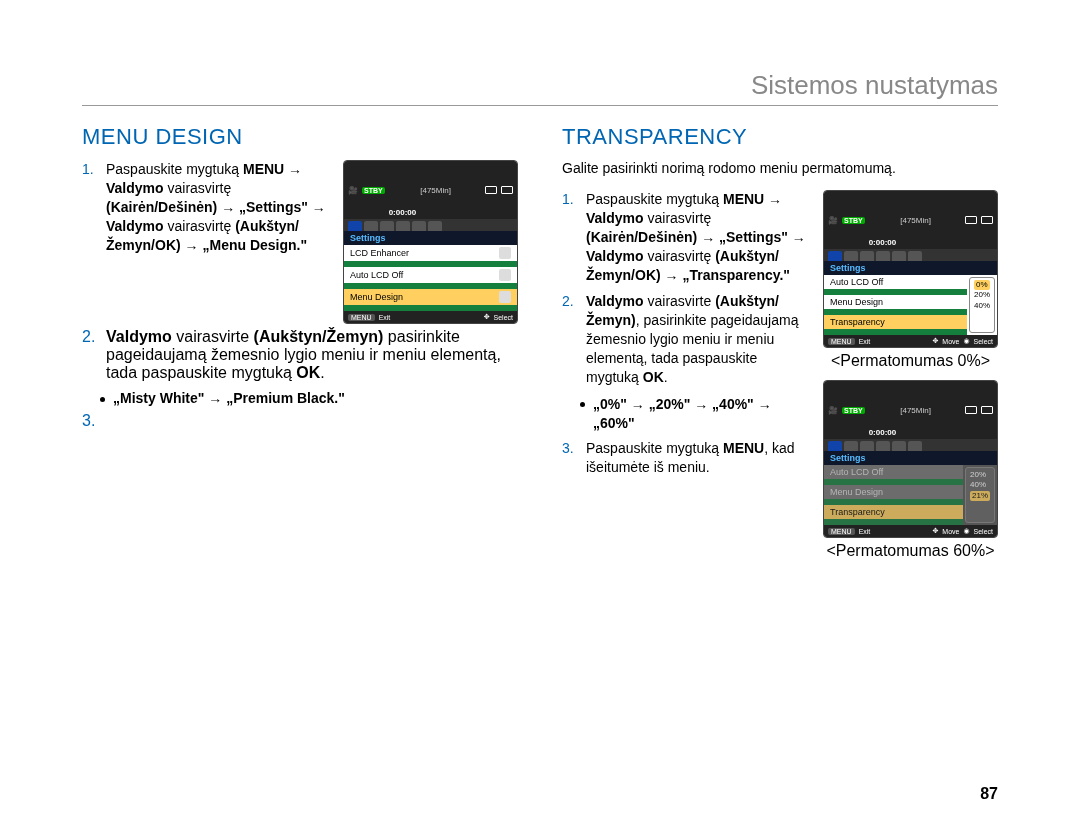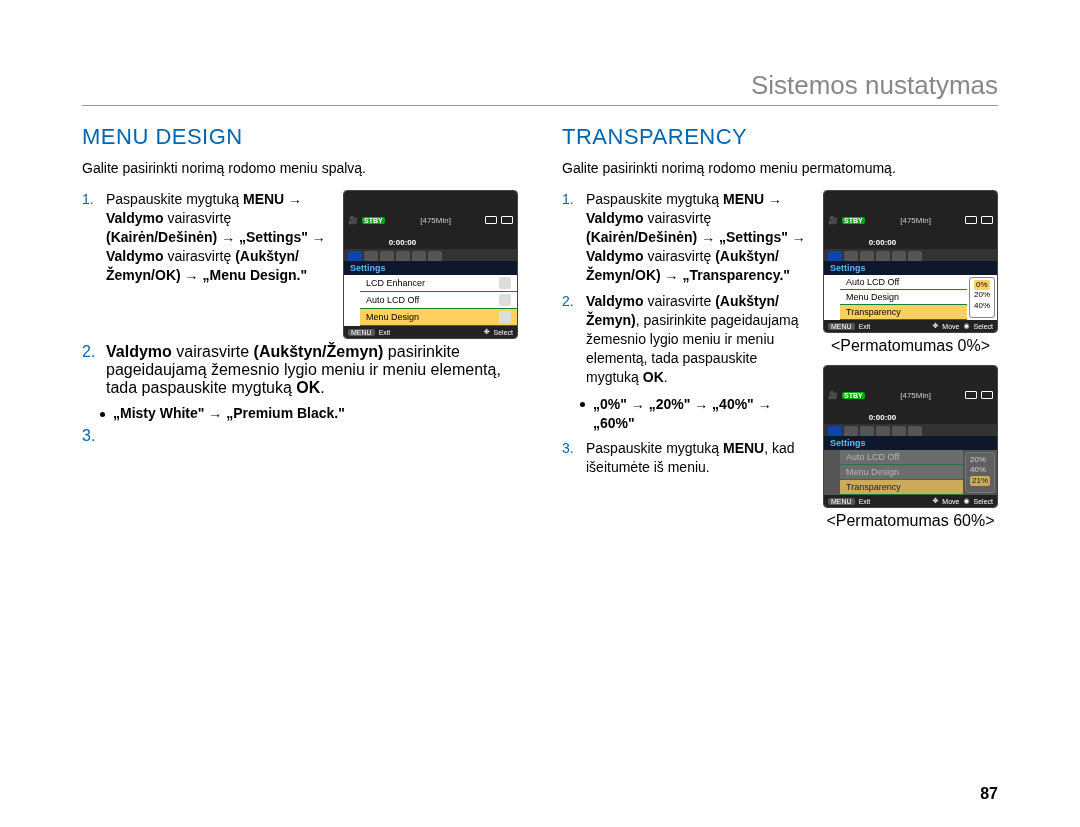--- a/index.html
+++ b/index.html
@@ -68,21 +68,21 @@
   .lcd-top .time { font-weight:700;margin-top:45px; }
   .lcd-top .rem { color:#ccc; }
   .lcd-top .spacer { flex:1; }
   .lcd-top .batt, .lcd-top .card { width:12px; height:8px; border:1px solid #fff; border-radius:1px; }
   .lcd-tabs { background:#333; display:flex; gap:2px; padding:2px 4px 0 4px; }
   .lcd-tab { width:14px; height:10px; background:#555; border-radius:2px 2px 0 0; }
   .lcd-tab.active { background:#14a; }
   .lcd-settings { color:#5bf; font-weight:700; font-size:9px; padding:2px 6px; background:#0f172a; }
   .lcd-body { background:#fff; }
   .lcd-body-inner{}
-  .lcd-row { display:flex; align-items:center; padding:2px 6px; border-bottom:1px solid #15803d; font-size:9px;margin-left:16px; }
+  .lcd-row { display:flex; align-items:center; padding:2px 6px; border-bottom:6px solid #15803d; font-size:9px; }
   .lcd-row.sel { background:#ffd060; }
   .lcd-row .txt { flex:1; color:#000; }
   .lcd-row .ico { width:12px;height:12px;background:#ddd;border-radius:2px;margin-left:4px; }
   .lcd-optbox { background:#fff; border:1px solid #888; border-radius:3px; padding:2px 4px; margin-left:auto; font-size:8px; line-height:1.3; }
   .lcd-optbox.dark { background:#666; color:#fff; }
   .lcd-optbox .optsel { background:#ffd060; color:#000; padding:0 2px; border-radius:2px; display:block;}
   .lcd-foot { background:#222; color:#fff; display:flex; align-items:center; gap:4px; padding:2px 4px; font-size:7px;}
   .lcd-foot .chip { background:#555; padding:0 3px; border-radius:2px; }
   .lcd-foot .spacer{flex:1;}
   .caption { text-align:center; font-size:16px; margin-bottom:10px;}
@@ -92,21 +92,20 @@
 <body>
 
 <div class="topline">
   <div class="chapter">Sistemos nustatymas</div>
 </div>
 
 <div class="columns">
 
   <div class="col">
     <div class="section-title">MENU DESIGN</div>
-    <div class="intro">Galite pasirinkti norimą rodomo meniu spalvą.</div>
 
     <div class="row">
       <div class="textcol">
         <div class="numlist-item">
           <div class="num">1.</div>
           <div>
             <span>Paspauskite mygtuką </span><span class="b">MENU</span><span> → </span>
             <span class="b">Valdymo</span><span> vairasvirtę </span><span class="b">(Kairėn/Dešinėn)</span><span> → </span><span class="b">„Settings"</span><span> → </span><span class="b">Valdymo</span>
             <span> vairasvirtę </span><span class="b">(Aukštyn/Žemyn/OK)</span><span> → </span>
             <span class="b">„Menu Design."</span>

